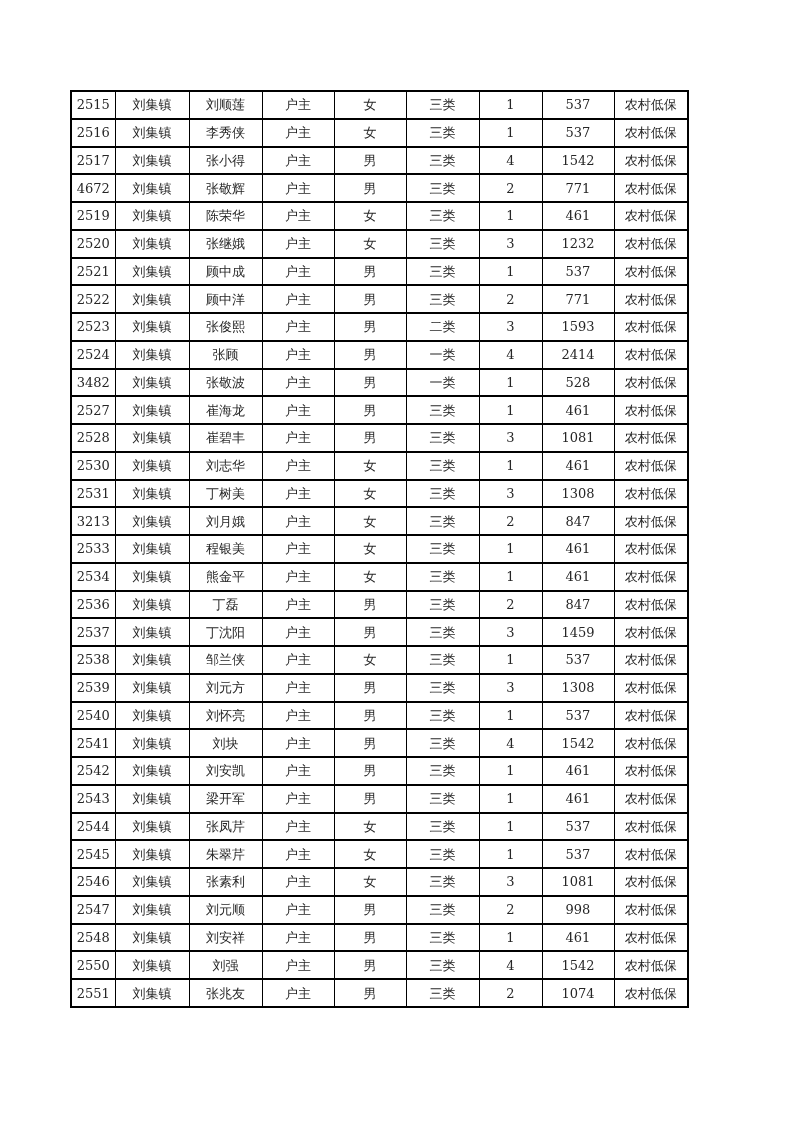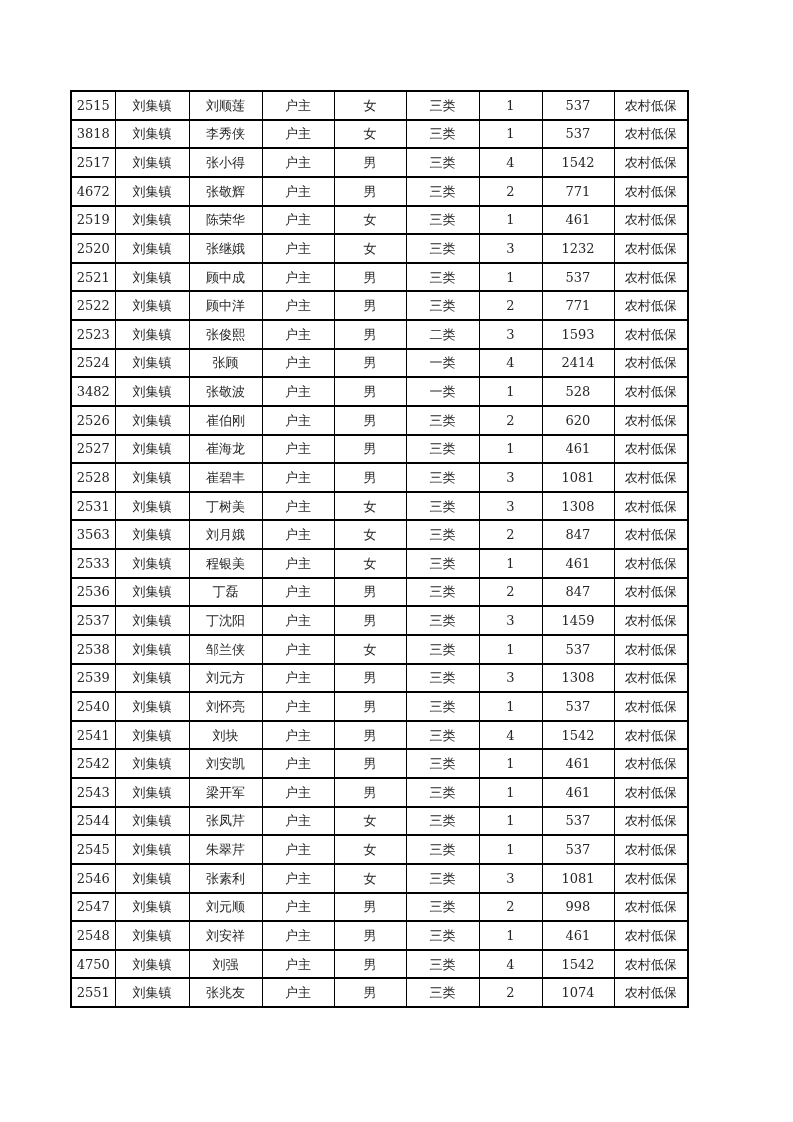--- a/index.html
+++ b/index.html
@@ -67,21 +67,21 @@
           <td>刘集镇</td>
           <td>刘顺莲</td>
           <td>户主</td>
           <td>女</td>
           <td>三类</td>
           <td>1</td>
           <td>537</td>
           <td>农村低保</td>
         </tr>
         <tr>
-          <td>3818</td>
+          <td>2516</td>
           <td>刘集镇</td>
           <td>李秀侠</td>
           <td>户主</td>
           <td>女</td>
           <td>三类</td>
           <td>1</td>
           <td>537</td>
           <td>农村低保</td>
         </tr>
         <tr>
@@ -177,31 +177,20 @@
           <td>刘集镇</td>
           <td>张敬波</td>
           <td>户主</td>
           <td>男</td>
           <td>一类</td>
           <td>1</td>
           <td>528</td>
           <td>农村低保</td>
         </tr>
         <tr>
-          <td>2526</td>
-          <td>刘集镇</td>
-          <td>崔伯刚</td>
-          <td>户主</td>
-          <td>男</td>
-          <td>三类</td>
-          <td>2</td>
-          <td>620</td>
-          <td>农村低保</td>
-        </tr>
-        <tr>
           <td>2527</td>
           <td>刘集镇</td>
           <td>崔海龙</td>
           <td>户主</td>
           <td>男</td>
           <td>三类</td>
           <td>1</td>
           <td>461</td>
           <td>农村低保</td>
         </tr>
@@ -210,45 +199,67 @@
           <td>刘集镇</td>
           <td>崔碧丰</td>
           <td>户主</td>
           <td>男</td>
           <td>三类</td>
           <td>3</td>
           <td>1081</td>
           <td>农村低保</td>
         </tr>
         <tr>
+          <td>2530</td>
+          <td>刘集镇</td>
+          <td>刘志华</td>
+          <td>户主</td>
+          <td>女</td>
+          <td>三类</td>
+          <td>1</td>
+          <td>461</td>
+          <td>农村低保</td>
+        </tr>
+        <tr>
           <td>2531</td>
           <td>刘集镇</td>
           <td>丁树美</td>
           <td>户主</td>
           <td>女</td>
           <td>三类</td>
           <td>3</td>
           <td>1308</td>
           <td>农村低保</td>
         </tr>
         <tr>
-          <td>3563</td>
+          <td>3213</td>
           <td>刘集镇</td>
           <td>刘月娥</td>
           <td>户主</td>
           <td>女</td>
           <td>三类</td>
           <td>2</td>
           <td>847</td>
           <td>农村低保</td>
         </tr>
         <tr>
           <td>2533</td>
           <td>刘集镇</td>
           <td>程银美</td>
+          <td>户主</td>
+          <td>女</td>
+          <td>三类</td>
+          <td>1</td>
+          <td>461</td>
+          <td>农村低保</td>
+        </tr>
+        <tr>
+          <td>2534</td>
+          <td>刘集镇</td>
+          <td>熊金平</td>
           <td>户主</td>
           <td>女</td>
           <td>三类</td>
           <td>1</td>
           <td>461</td>
           <td>农村低保</td>
         </tr>
         <tr>
           <td>2536</td>
           <td>刘集镇</td>
@@ -386,21 +397,21 @@
           <td>刘集镇</td>
           <td>刘安祥</td>
           <td>户主</td>
           <td>男</td>
           <td>三类</td>
           <td>1</td>
           <td>461</td>
           <td>农村低保</td>
         </tr>
         <tr>
-          <td>4750</td>
+          <td>2550</td>
           <td>刘集镇</td>
           <td>刘强</td>
           <td>户主</td>
           <td>男</td>
           <td>三类</td>
           <td>4</td>
           <td>1542</td>
           <td>农村低保</td>
         </tr>
         <tr>

